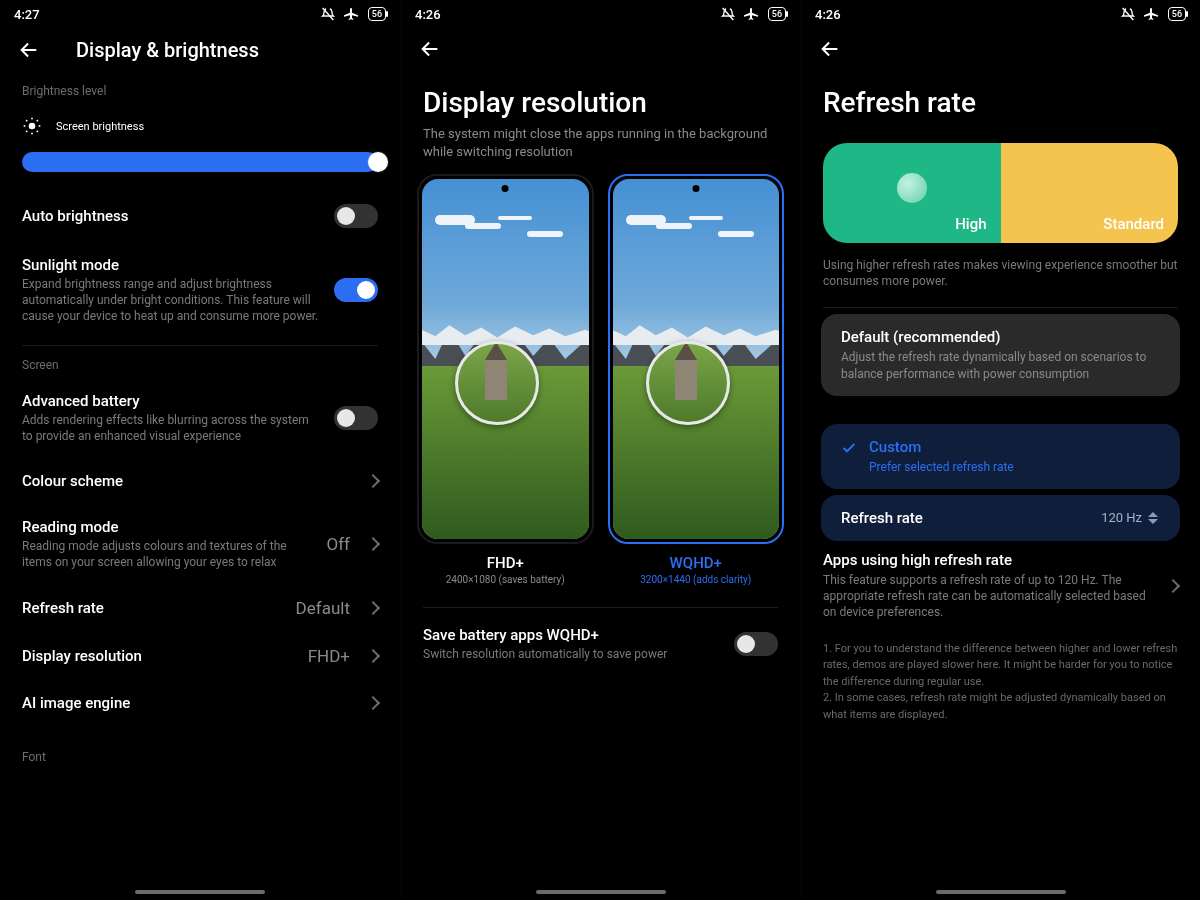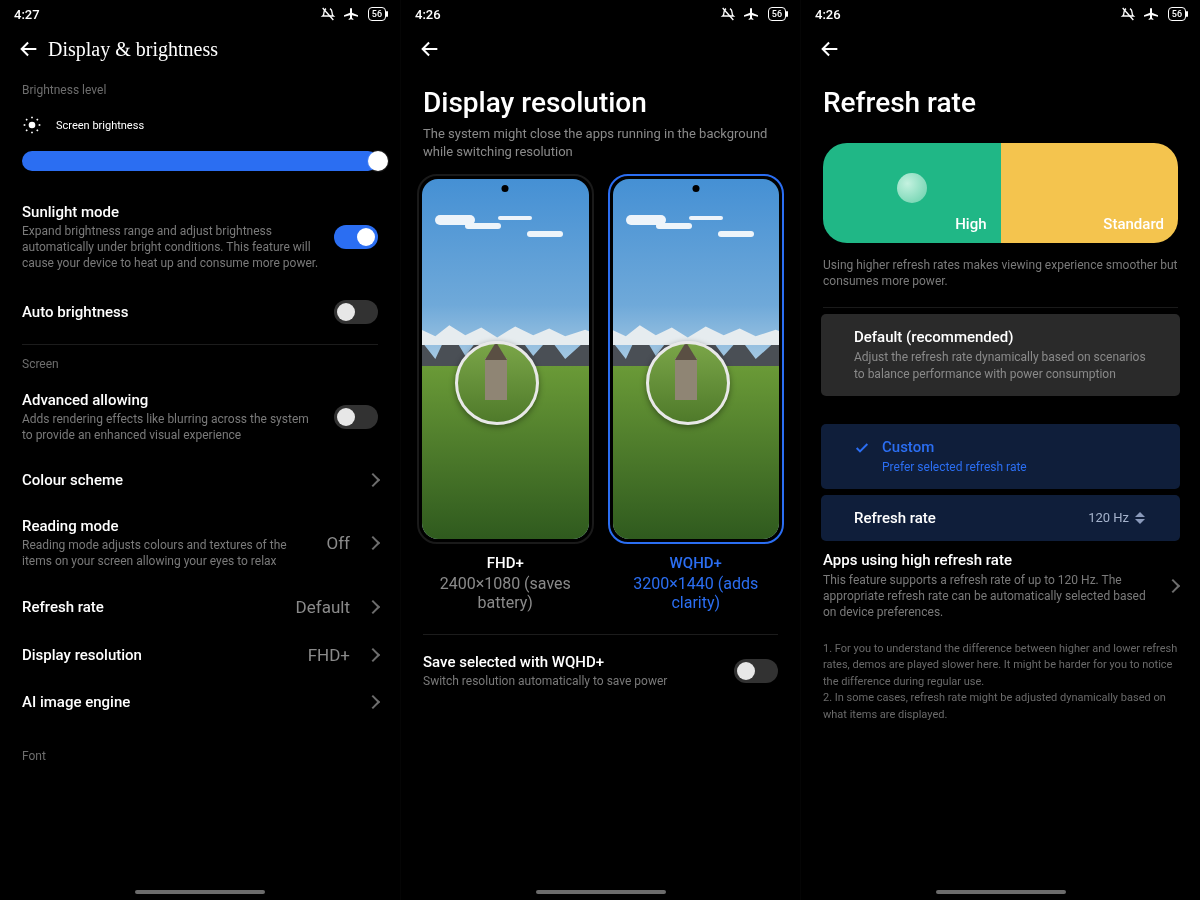--- a/index.html
+++ b/index.html
@@ -6,21 +6,21 @@
   body { background:#222; font-family:-apple-system,Roboto,"Helvetica Neue",Arial,sans-serif; width:1200px; height:900px; overflow:hidden; display:flex; }
   .panel { width:400px; height:900px; background:#000; position:relative; overflow:hidden; color:#fff; }
   .panel + .panel { border-left:1px solid #050505; }
 
   
   .status { height:24px; padding:4px 14px 0; display:flex; justify-content:space-between; align-items:center; font-size:13px; font-weight:500; }
   .status-right { display:flex; gap:8px; align-items:center; }
   .ico { width:16px; height:16px; display:inline-flex; color:#fff; }
 
   
-  .nav { display:flex; align-items:flex-start; padding:14px 18px 10px; gap:8px;font-family:Liberation Serif, serif; }
+  .nav { display:flex; align-items:center; padding:14px 18px 10px; gap:36px; }
   .back { width:22px; height:22px; display:inline-flex; }
   .nav .title { font-size:20px; font-weight:500; }
 
   .content { padding:0 22px; }
   .section-label { font-size:12px; color:#6d6d6d; margin-top:12px; margin-bottom:6px; }
 
   
   .row-icon-label { display:flex; align-items:center; gap:14px; padding:12px 0 10px; }
   .slider-track { height:20px; border-radius:20px; background:#2b6ef2; position:relative; margin:6px 0 18px; }
   .slider-thumb { position:absolute; right:0; top:50%; transform:translate(50%,-50%); width:20px; height:20px; border-radius:50%; background:#fff; box-shadow:0 0 0 1px rgba(255,255,255,.1); }
@@ -54,32 +54,32 @@
   .mtn { position:absolute; top:40%; left:-10%; right:-10%; height:60px; background:#4a4f55; clip-path:polygon(0 100%,8% 30%,15% 60%,22% 10%,30% 55%,38% 20%,46% 65%,55% 15%,64% 55%,72% 25%,80% 60%,90% 30%,100% 65%,100% 100%); }
   .snow { position:absolute; top:40%; left:-10%; right:-10%; height:22px; background:#e6ecef; clip-path:polygon(0 100%,8% 30%,15% 60%,22% 10%,30% 55%,38% 20%,46% 65%,55% 15%,64% 55%,72% 25%,80% 60%,90% 30%,100% 65%,100% 100%); }
   .grass { position:absolute; top:52%; left:0; right:0; bottom:0; background:linear-gradient(#6a9a37,#2f5a1e); }
   .church { position:absolute; top:49%; left:36%; width:14px; height:28px; background:#8f8574; }
   .church::before { content:""; position:absolute; top:-10px; left:0; border-left:7px solid transparent; border-right:7px solid transparent; border-bottom:12px solid #5a4f43; }
   .mag { position:absolute; top:45%; left:20%; width:84px; height:84px; border-radius:50%; border:3px solid #e8e8e8; background:linear-gradient(#7aa548,#4f7a2a); box-shadow:0 2px 6px rgba(0,0,0,.4); overflow:hidden; }
   .mag .mchurch { position:absolute; top:18%; left:34%; width:22px; height:42px; background:#8f8574; }
   .mag .mchurch::before { content:""; position:absolute; top:-16px; left:0; border-left:11px solid transparent; border-right:11px solid transparent; border-bottom:18px solid #5a4f43; }
   .clouds { position:absolute; top:10%; left:8%; width:40px; height:10px; background:#fff; border-radius:10px; box-shadow:28px 6px 0 -2px #fff, 60px -2px 0 -3px #fff, 90px 14px 0 -2px #fff; opacity:.9; }
   .res-label { text-align:center; margin-top:10px; font-size:15px; font-weight:500; }
-  .res-sub { text-align:center; font-size:16px; color:#8a8a8a; margin-top:2px; }
+  .res-sub { text-align:center; font-size:10px; color:#8a8a8a; margin-top:2px; }
   .sel-txt { color:#2b6ef2; }
 
   
   .seg { margin:18px 22px 14px; border-radius:24px; overflow:hidden; display:flex; height:100px; }
   .seg-half { flex:1; position:relative; }
   .seg-a { background:#f4c44e; }
   .seg-b { background:#20b786; }
   .seg .lbl3 { position:absolute; bottom:10px; right:14px; font-size:15px; font-weight:500; color:#fff; }
   .orb { position:absolute; top:30%; left:50%; transform:translateX(-50%); width:30px; height:30px; border-radius:50%; background:radial-gradient(circle at 35% 35%,#c4f2e0,#64cfa9); }
   .info { font-size:12px; color:#7a7a7a; padding:0 22px 14px; line-height:1.35; }
-  .card { margin:6px 20px; border-radius:5px; padding:14px 33px; }
+  .card { margin:6px 20px; border-radius:16px; padding:14px 20px; }
   .card-gray { background:#2a2a2a; }
   .card-blue { background:#0f1e3a; }
   .card .ttl { font-size:15px; font-weight:500; }
   .card .dsc { font-size:12px; color:#8a8a8a; margin-top:3px; line-height:1.35; }
   .card.opt { display:flex; gap:12px; align-items:flex-start;margin-top:28px; }
   .check { width:16px; height:16px; flex-shrink:0; margin-top:2px; }
   .spinner { width:12px; display:inline-flex; flex-direction:column; margin-left:6px; }
   .spinner span { width:0; height:0; border-left:5px solid transparent; border-right:5px solid transparent; }
   .spinner .up { border-bottom:5px solid #8a9abb; margin-bottom:2px;}
   .spinner .dn { border-top:5px solid #8a9abb;}
@@ -136,43 +136,43 @@
           </svg>
         </span>
       <span style="font-size:11px">Screen brightness</span>
     </div>
     <div class="slider-track">
         <span class="slider-thumb"></span>
       </div>
 
     <div class="row">
       <div class="txt">
+          <div class="lbl">Auto brightness</div>
+        </div>
+      <div class="toggle">
+          <span class="knob"></span>
+        </div>
+    </div>
+
+    <div class="row">
+      <div class="txt">
         <div class="lbl">Sunlight mode</div>
         <div class="desc">Expand brightness range and adjust brightness automatically under bright conditions. This feature will cause your device to heat up and consume more power.</div>
       </div>
       <div class="toggle on">
           <span class="knob"></span>
         </div>
     </div>
 
-    <div class="row">
-      <div class="txt">
-          <div class="lbl">Auto brightness</div>
-        </div>
-      <div class="toggle">
-          <span class="knob"></span>
-        </div>
-    </div>
-
     <div class="divider"></div>
     <div class="section-label">Screen</div>
 
     <div class="row">
       <div class="txt">
-        <div class="lbl">Advanced allowing</div>
+        <div class="lbl">Advanced battery</div>
         <div class="desc">Adds rendering effects like blurring across the system to provide an enhanced visual experience</div>
       </div>
       <div class="toggle">
           <span class="knob"></span>
         </div>
     </div>
 
     <div class="row">
       <div class="txt">
           <div class="lbl">Colour scheme</div>
@@ -281,21 +281,21 @@
       </div>
         </div>
       <div class="res-label sel-txt">WQHD+</div>
       <div class="res-sub sel-txt">3200×1440 (adds clarity)</div>
     </div>
   </div>
 
   <div class="divider" style="margin:22px 22px 4px"></div>
   <div class="row" style="padding:14px 22px">
     <div class="txt">
-      <div class="lbl">Save selected with WQHD+</div>
+      <div class="lbl">Save battery apps WQHD+</div>
       <div class="desc">Switch resolution automatically to save power</div>
     </div>
     <div class="toggle">
         <span class="knob"></span>
       </div>
   </div>
   <div class="homebar"></div>
 </div>
 
 <div class="panel">

